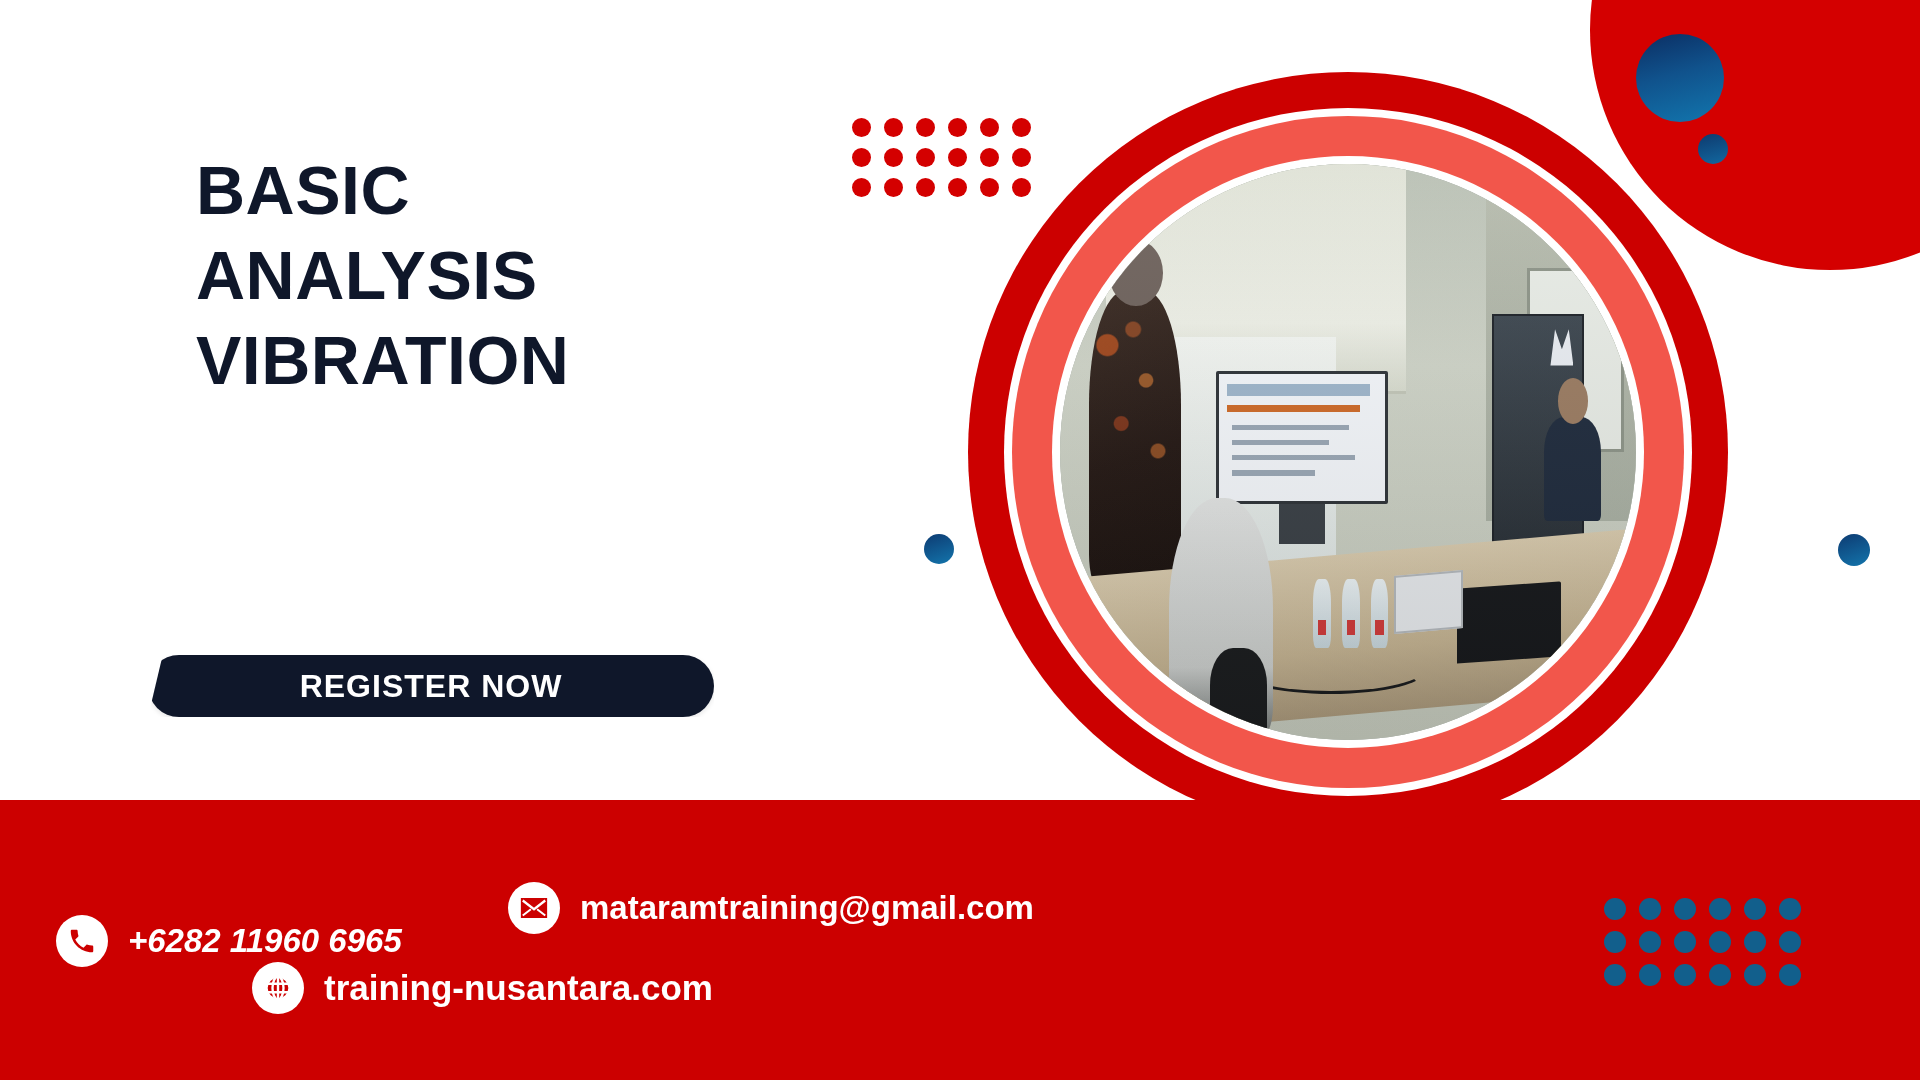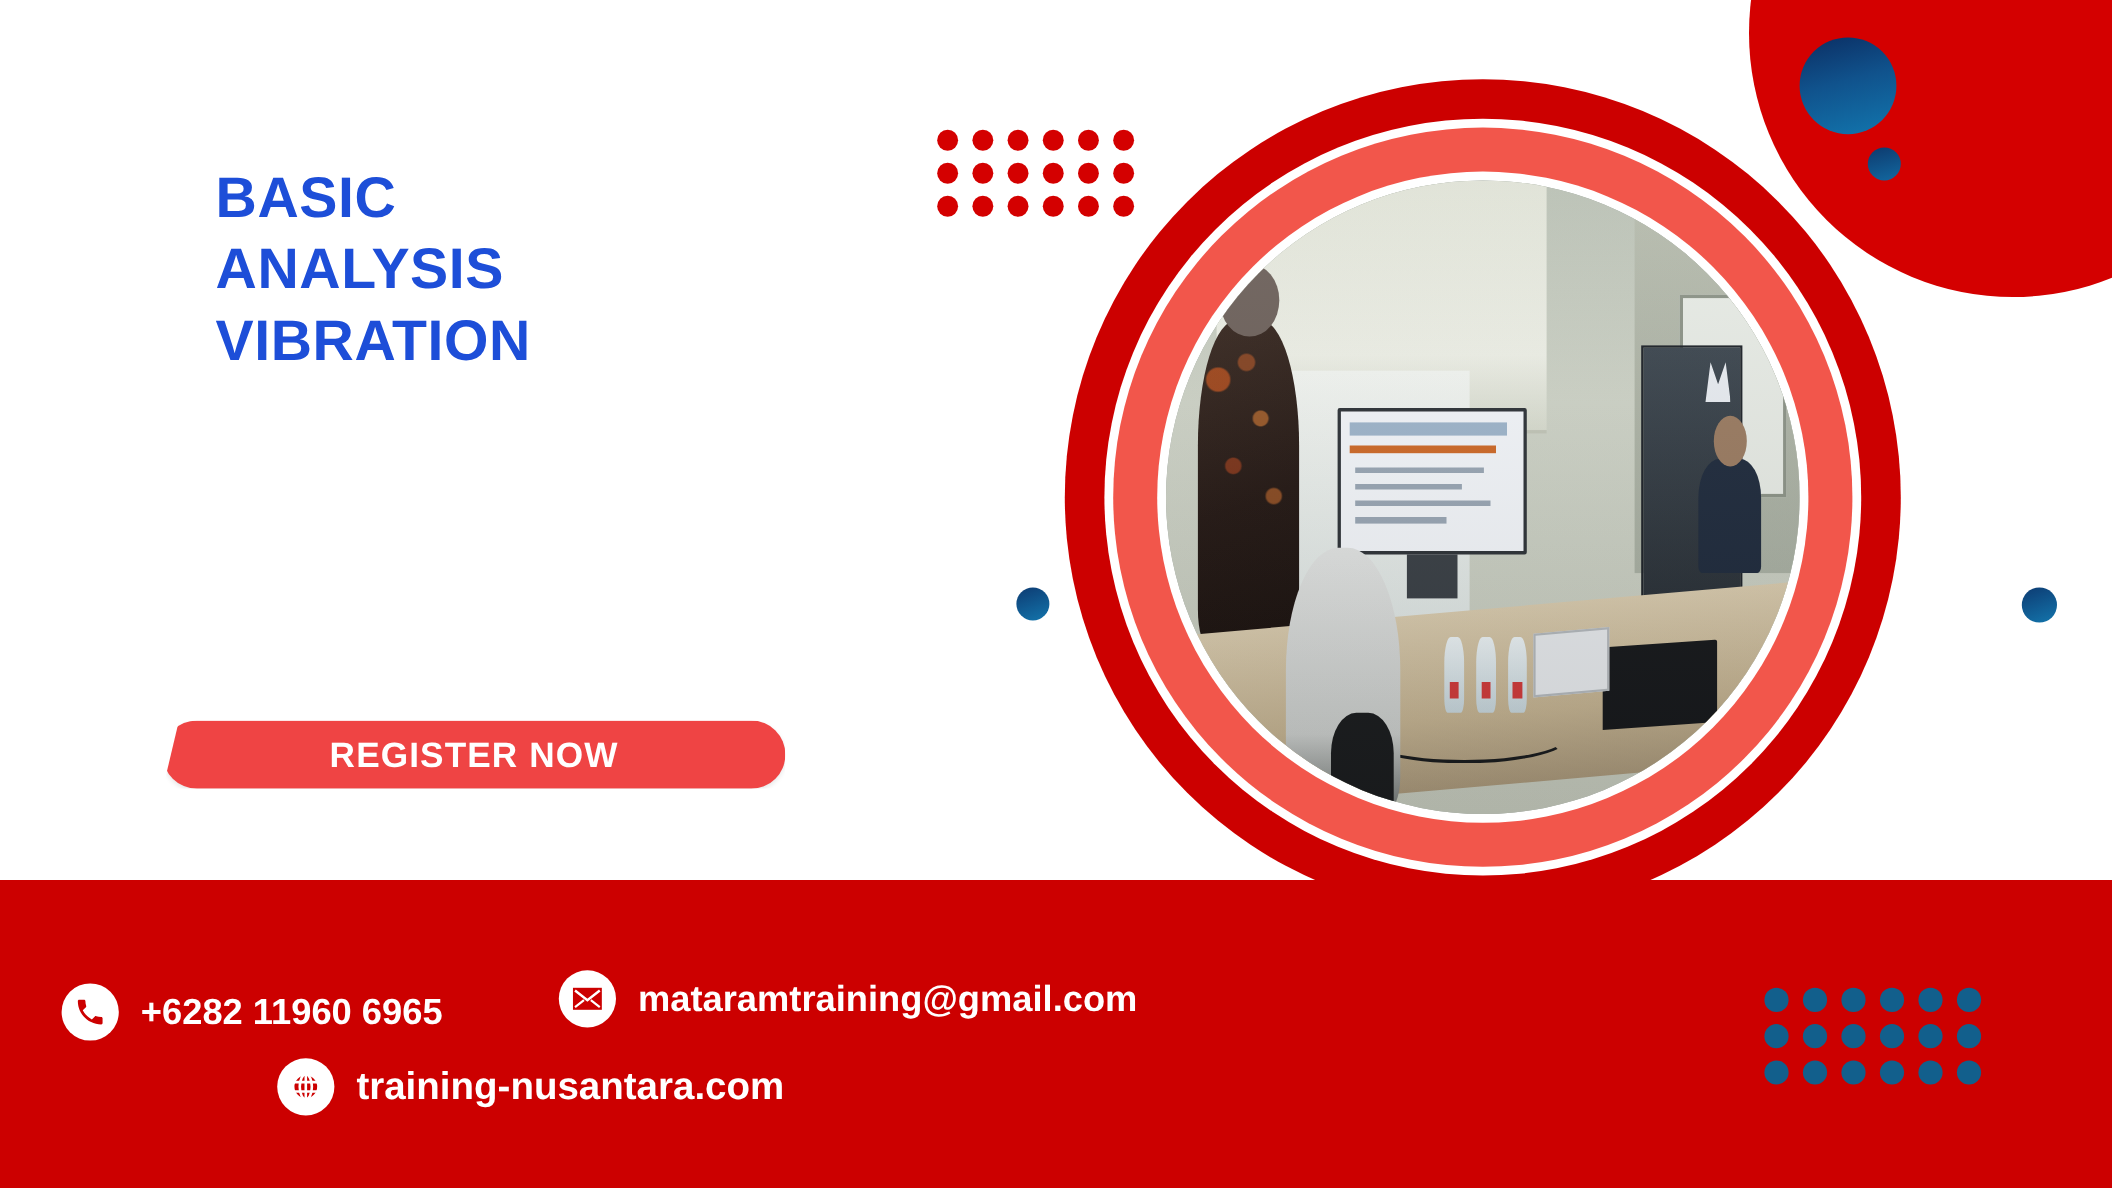--- a/index.html
+++ b/index.html
@@ -62,29 +62,29 @@
   
   .headline-block{
     position:absolute; left:196px; top:120px; z-index:7;
     width:560px;
   }
   .title-main{
     font-size:104px; font-weight:bold; color:#165788;
     letter-spacing:2px; line-height:0.95;
   }
   .title-sub{
-    font-size:52px; font-weight:bold; color:#1d4ed8;
+    font-size:68px; font-weight:bold; color:#0f172a;
     line-height:1.25; margin-top:28px; letter-spacing:0.5px;
   }
   .title-sub span{ display:block; }
 
   .register-btn{
     position:absolute; left:148px; top:655px; z-index:7;
     width:566px; height:62px;
-    background:#ef4444;
+    background:#0f172a;
     border:none; cursor:pointer;
     color:#ffffff; font-size:32px; font-weight:bold;
     font-family:"Liberation Sans", sans-serif;
     letter-spacing:1px;
     border-radius:34px;
     clip-path: polygon(2.6% 0, 100% 0, 100% 100%, 0 100%);
     display:flex; align-items:center; justify-content:center;
     box-shadow:0 2px 5px rgba(0,0,0,0.10);
   }
 
@@ -200,21 +200,21 @@
     width:52px; height:52px; border-radius:50%;
     background:#ffffff; color:#CC0000;
     display:flex; align-items:center; justify-content:center;
     flex:0 0 auto;
   }
   .ic svg{ width:30px; height:30px; display:block; }
   .contact-text{
     color:#ffffff; font-size:33px; font-weight:bold;
     margin-left:20px; white-space:nowrap;
   }
-  #contact-phone{ left:56px; top:894px; }
+  #contact-phone{ left:56px; top:915px;font-style:italic; }
   #contact-email{ left:508px; top:882px; }
   #contact-web{   left:252px; top:962px; }
   #contact-web .contact-text{ font-size:35px; }
 </style>
 </head>
 <body>
 
 <div class="corner-red-circle"></div>
 <div class="blue-blob-lg"></div>
 <div class="blue-blob-sm"></div>

